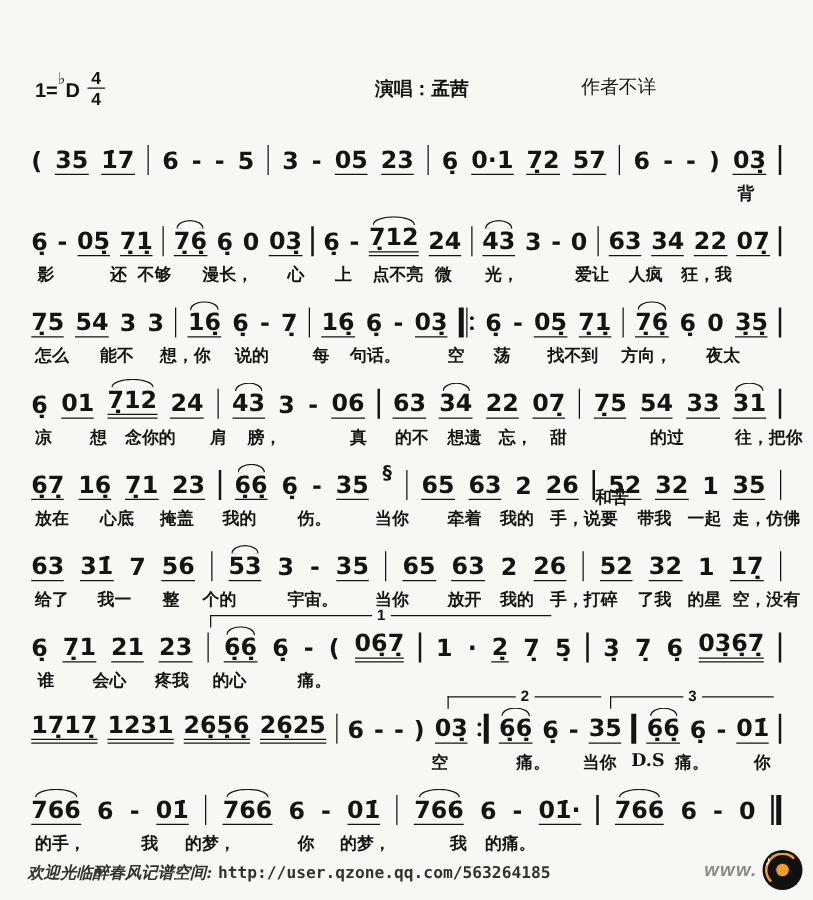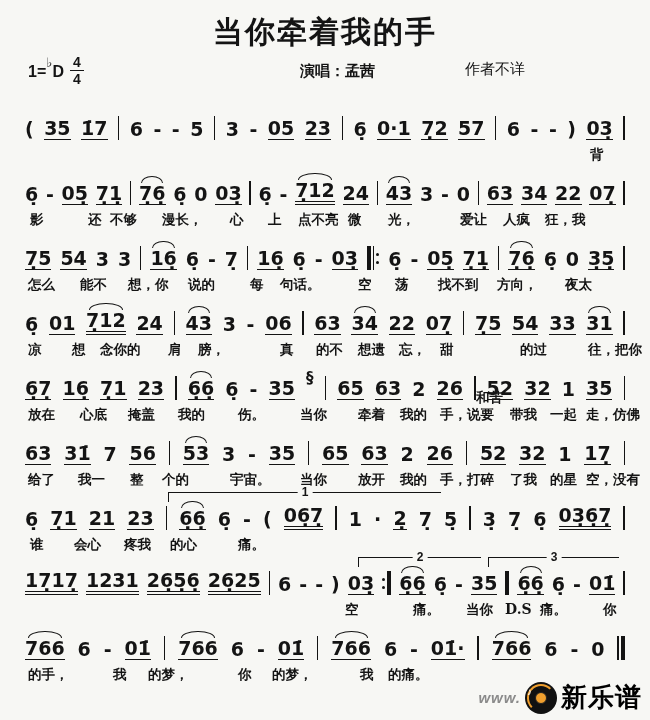--- a/index.html
+++ b/index.html
@@ -93,21 +93,20 @@
   }
   .brand-text{
     font-size:26px;font-weight:bold;letter-spacing:1px;color:#000;
     font-family:"DejaVu Serif","Liberation Serif",serif;
   }
 </style>
 </head>
 <body>
 
 <div class="header">
-  <div class="title">当你牵着我的手</div>
   <div class="keysig">
     <span><span>1=</span><span class="flat">♭</span><span>D</span></span>
     <span class="meter">
       <span class="num">4</span>
       <span class="den">4</span>
     </span>
   </div>
   <div class="singer">演唱：孟茜</div>
   <div class="author">作者不详</div>
 </div>
@@ -538,22 +537,24 @@
         <span style="left: 148px;">的梦，</span>
         <span style="left: 238px;">你</span>
         <span style="left: 272px;">的梦，</span>
         <span style="left: 360px;">我</span>
         <span style="left: 388px;">的痛。</span>
       </div>
     </div>
   </div>
 
 <div class="footer">
+  <div class="footer-left">
+    <span>欢迎光临醉春风记谱空间: </span><span class="url">http://user.qzone.qq.com/563264185</span>
+  </div>
   <div class="brand">
     <span class="www">www.</span>
     <span class="disc">
       <span class="ring"></span>
       <span class="note-glyph">♪</span>
       <span class="core"></span>
     </span>
-    <span class="brand-text">新乐谱</span>
   </div>
 </div>
 
 </body></html>

